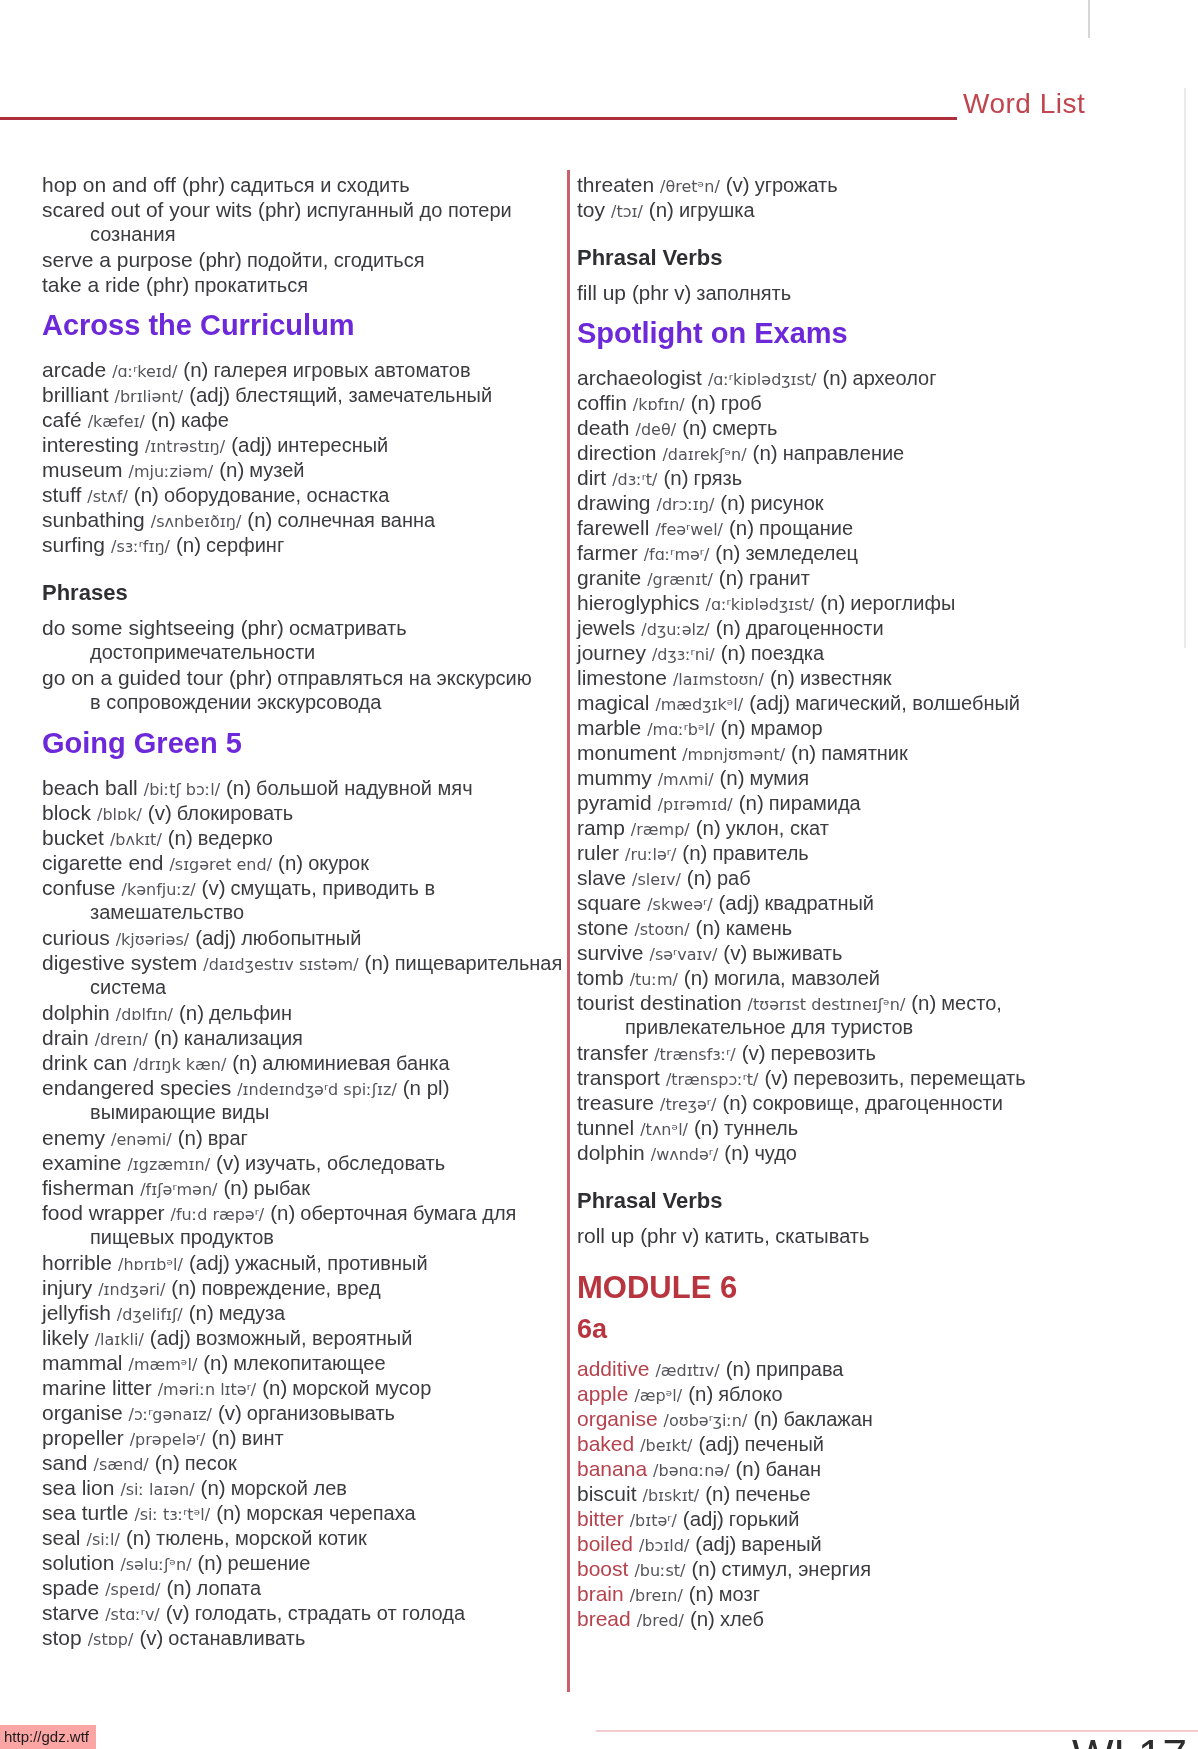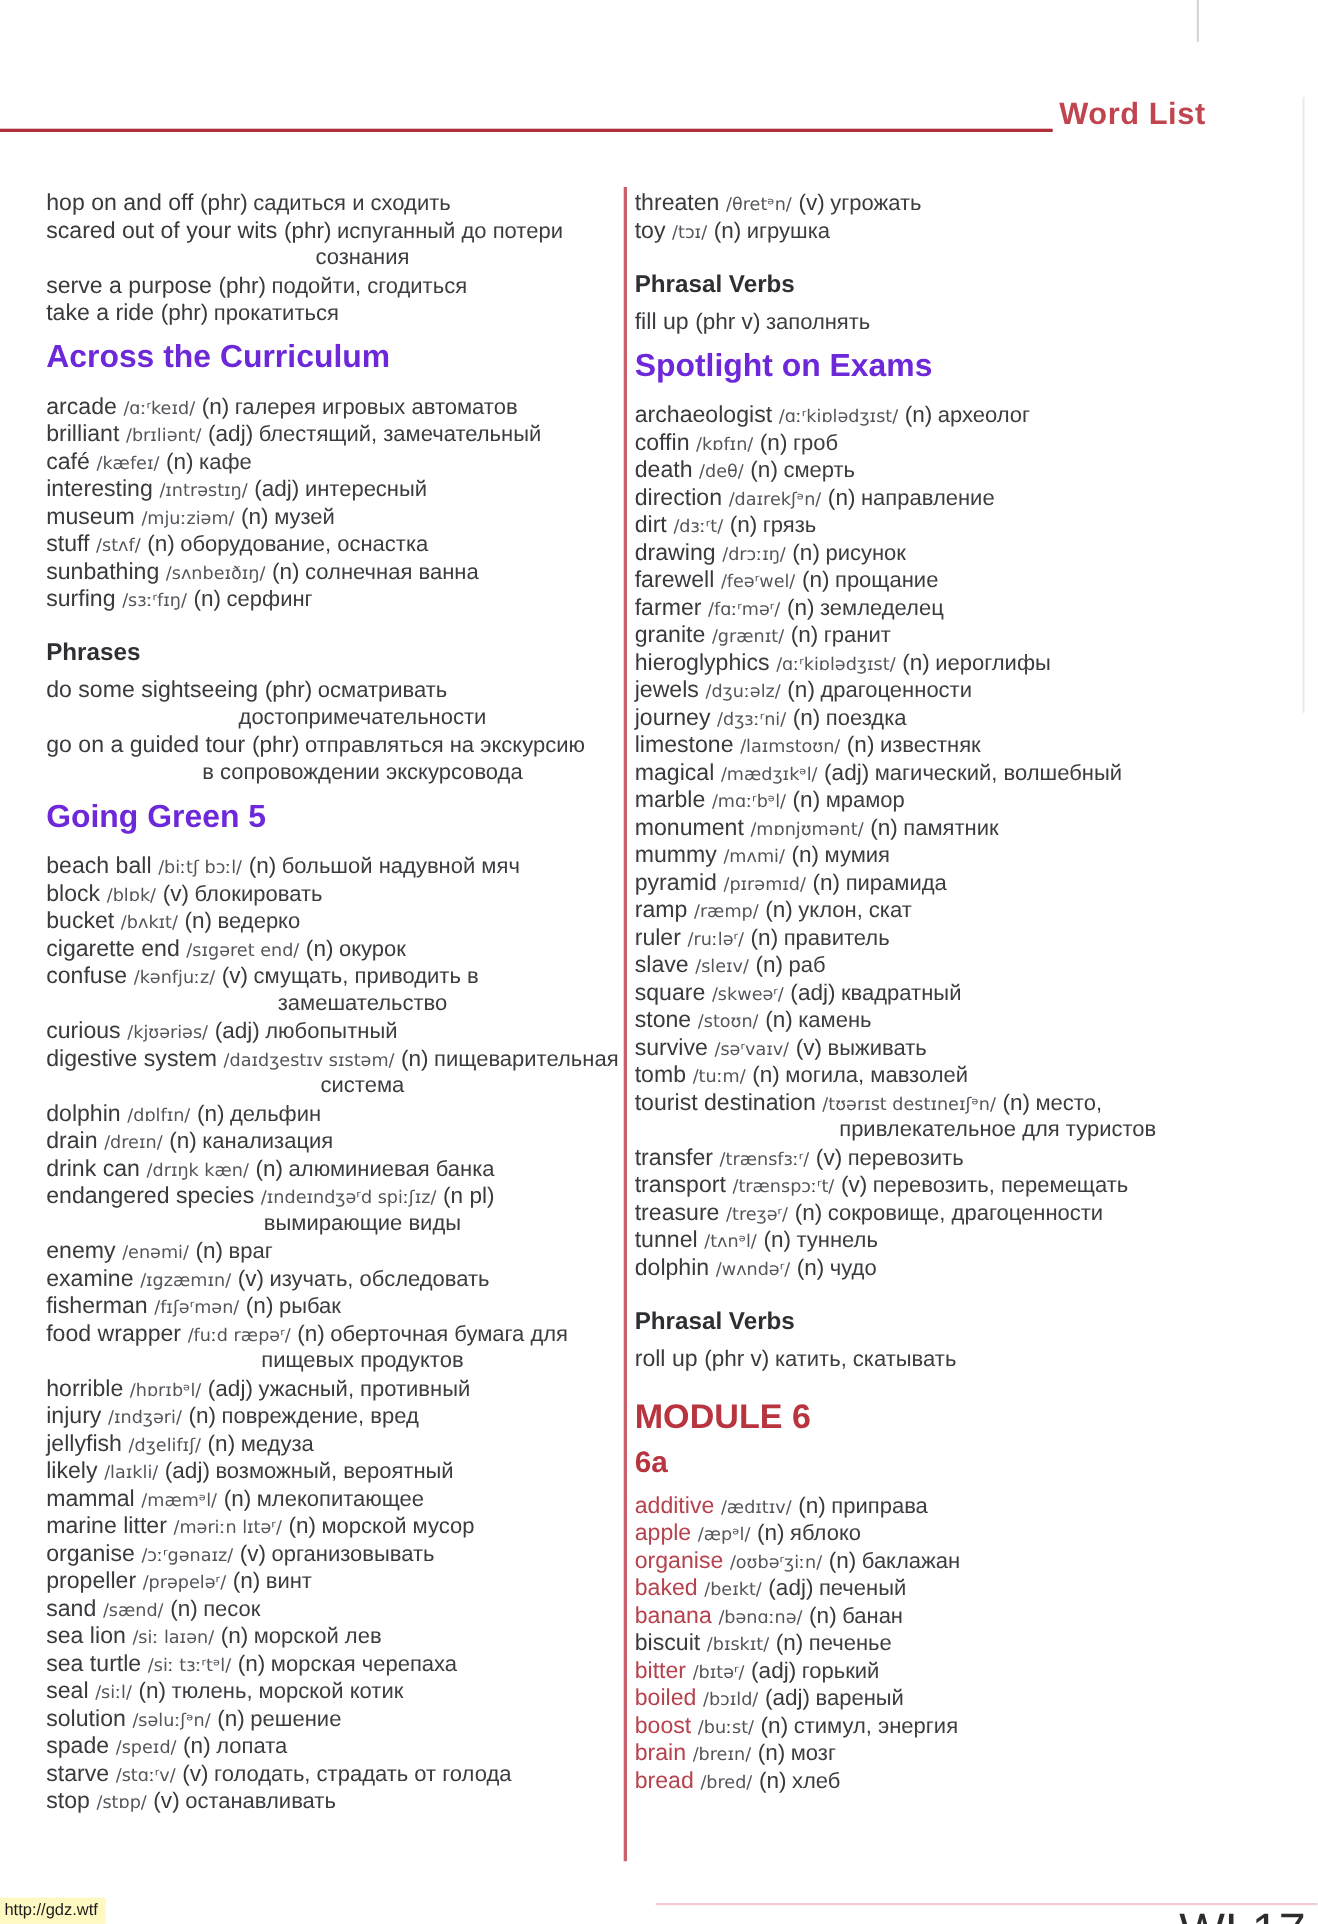--- a/index.html
+++ b/index.html
@@ -1,56 +1,56 @@
 <!DOCTYPE html>
 <html><head>
 <meta charset="utf-8">
 <style>
   html,body{margin:0;padding:0;background:#fff;}
   .page{position:relative;width:1198px;height:1749px;background:#ffffff;
         font-family:"Liberation Sans",sans-serif;overflow:hidden;}
 
   
   .wordlist-title{position:absolute;left:963px;top:88px;font-size:28px;
-        font-weight:bold;color:#c0454f;letter-spacing:.5px;}
+        font-weight:normal;color:#c0454f;letter-spacing:.5px;}
   .header-rule{position:absolute;left:0;top:117px;width:957px;height:3px;background:#ad2f3b;}
 
   
   .tick-top{position:absolute;left:1088px;top:0;width:2px;height:38px;background:#d6d6d6;}
   .edge-right{position:absolute;left:1184px;top:88px;width:2px;height:560px;background:#ebebeb;}
   .bottom-pink{position:absolute;left:596px;top:1730px;width:602px;height:2px;background:#f2ccd1;}
 
   
   .divider{position:absolute;left:567px;top:170px;width:3px;height:1522px;background:#c9606b;}
 
   
   .col{position:absolute;top:172px;}
   .col-left{left:42px;width:527px;}
   .col-right{left:577px;width:612px;}
 
   .entry{white-space:nowrap;line-height:25px;height:25px;}
   .entry .en{font-size:21px;color:#3a3a3e;margin-right:6px;}
   .entry .ph{font-family:"DejaVu Sans",sans-serif;font-size:16px;color:#54545b;margin-right:6px;}
   .entry .pos{font-size:20.5px;color:#3a3a3e;margin-right:5px;}
   .entry .ru{font-size:20px;color:#3c3c40;}
-  .cont{padding-left:48px;line-height:25px;height:25px;font-size:20px;color:#3c3c40;white-space:nowrap;text-align:center;}
+  .cont{padding-left:48px;line-height:25px;height:25px;font-size:20px;color:#3c3c40;white-space:nowrap;}
 
   .red-words .entry .en{color:#b5424c;}
   .red-words .entry .en.dark{color:#3a3a3e;}
 
   .heading{font-size:29px;font-weight:bold;color:#6d28d9;line-height:36px;
            margin:10px 0 14px 0;}
   .subheading{font-size:22px;font-weight:bold;color:#2f2f33;line-height:28px;
            margin:22px 0 8px 0;}
   .module{font-size:31px;font-weight:bold;color:#b8353f;line-height:40px;margin:20px 0 0 0;}
   .submodule{font-size:27px;font-weight:bold;color:#b8353f;line-height:34px;margin:4px 0 10px 0;}
 
   
   .page-label{position:absolute;left:1072px;top:1731px;font-size:44px;color:#2d2d2d;}
-  .watermark{position:absolute;left:0;top:1725px;background:#fef9c3;color:#1c1c1c;
+  .watermark{position:absolute;left:0;top:1725px;background:#fca5a5;color:#1c1c1c;
              font-size:15px;padding:2px 7px 3px 4px;line-height:19px;}
 </style>
 </head>
 <body>
 
 <div class="page">
   <div class="wordlist-title">Word List</div>
   <div class="header-rule"></div>
 
   <div class="tick-top"></div>

